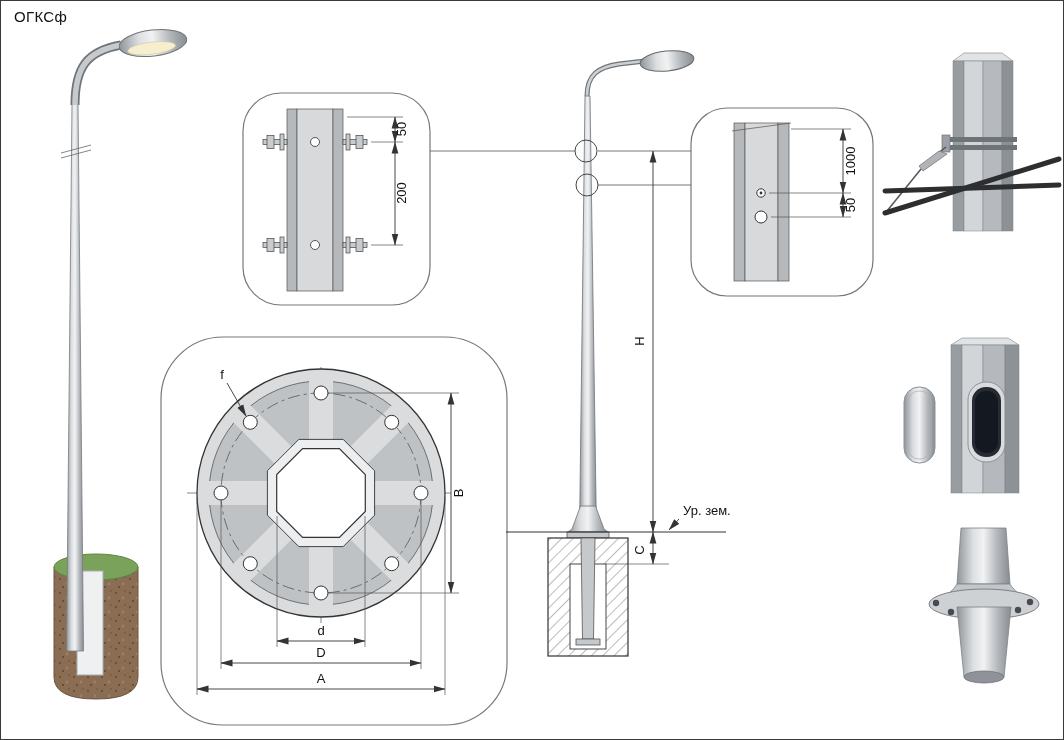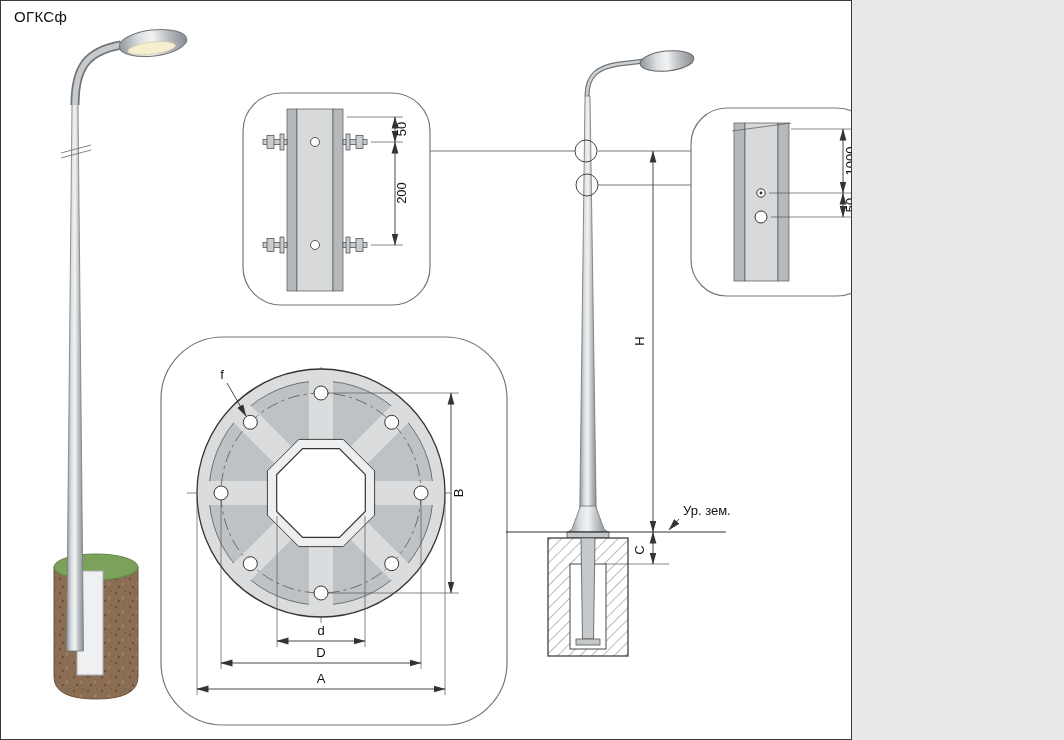--- a/index.html
+++ b/index.html
@@ -1,17 +1,17 @@
 <!DOCTYPE html>
 <html><head>
 <meta charset="utf-8">
 <style>
   html,body{margin:0;padding:0;background:#e8e8e8;}
   .page{
-    position:relative;width:852px;height:740px;background:#ffffff;
+    position:relative;width:1064px;height:740px;background:#ffffff;
     border:1px solid #3a3a3a;box-sizing:border-box;overflow:hidden;
     font-family:"Liberation Sans",sans-serif;
   }
   .title{
     position:absolute;top:7px;left:13px;font-size:15px;color:#111;letter-spacing:.3px;
   }
   svg{position:absolute;left:0;top:0;}
   .dim{font-family:"Liberation Sans",sans-serif;font-size:13px;fill:#111;}
   .thin{stroke:#555;stroke-width:.7;fill:none;}
   .dline{stroke:#333;stroke-width:.9;fill:none;}

